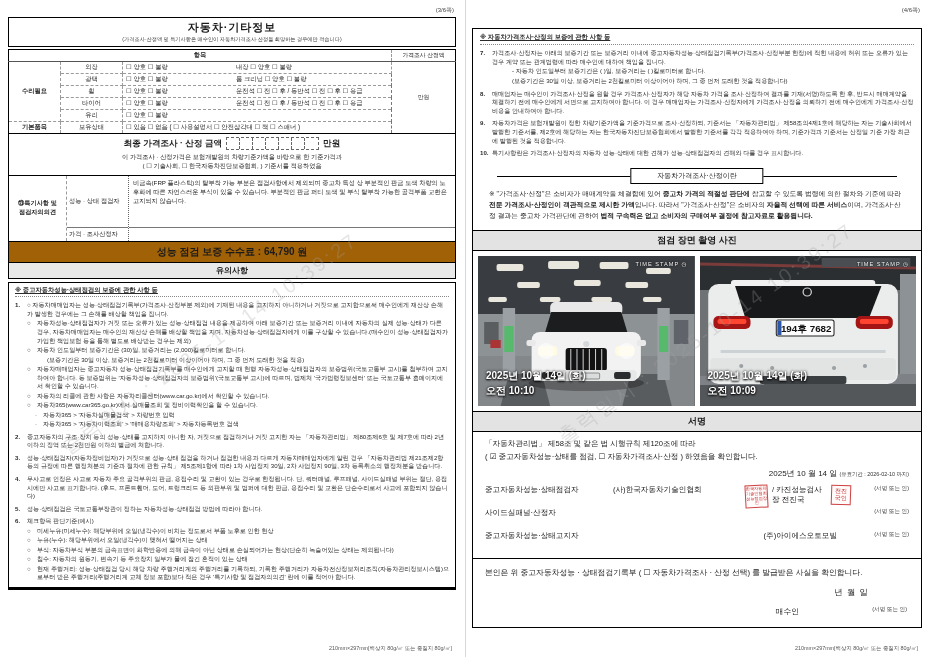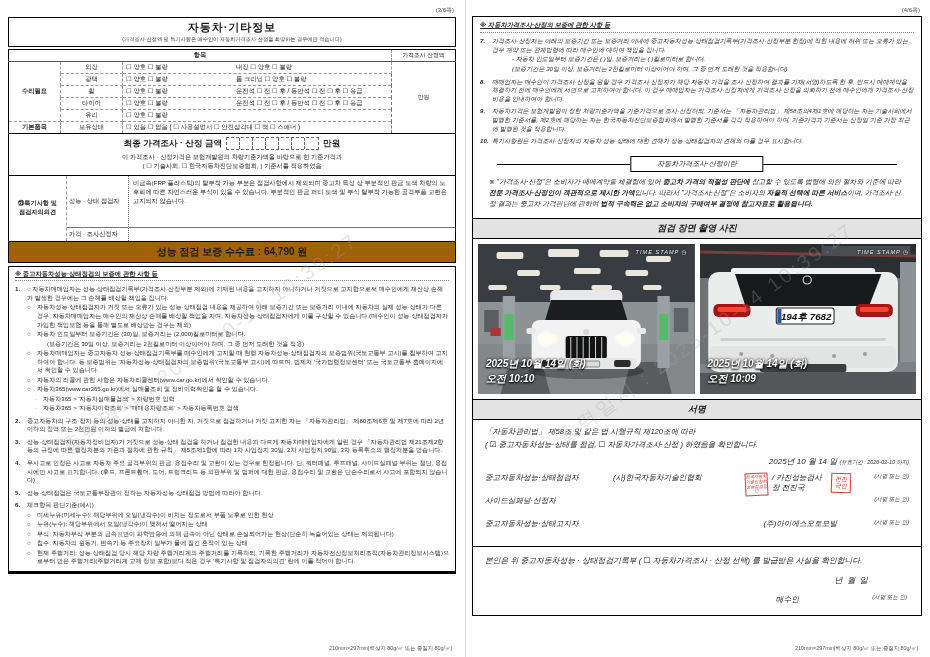--- a/index.html
+++ b/index.html
@@ -47,21 +47,21 @@
   .nline{display:flex;margin-top:1px;}
   .nline .ld{flex:none;width:12px;font-weight:bold;}
   .nline.num{margin-top:4px;}
   .nline.bul .ld{width:10px;margin-left:12px;font-weight:normal;}
   .nline.dot .ld{width:8px;margin-left:20px;font-weight:normal;}
   .nline.pln .ld{width:10px;margin-left:22px;}
   .nline .tx{flex:1;}
   .footer{position:absolute;bottom:5px;right:12px;font-size:5.4px;color:#555;}
 
   
-  .Rwrap{position:absolute;left:6px;right:8px;top:16px;border:1.5px solid #000;font-style:italic;}
+  .Rwrap{position:absolute;left:6px;right:8px;top:28px;border:1.5px solid #000;}
   .rnotice{padding:4px 7px 6px;font-size:6.1px;line-height:1.42;color:#2a2a2a;}
   .legendrow{position:relative;height:16px;margin:4px 24px 0;}
   .legendrow .line{position:absolute;left:0;right:0;top:8px;border-top:1px solid #000;}
   .legendbox{position:absolute;left:50%;transform:translateX(-50%);top:0;background:#fff;border:1px solid #000;font-size:7px;padding:2px 26px;white-space:nowrap;}
   .infop{padding:4px 16px 8px;font-size:6.8px;line-height:1.65;color:#222;}
   .infop .b{font-weight:bold;}
   .secbar{background:#e3e3e3;border-top:1.3px solid #000;border-bottom:1.3px solid #000;text-align:center;font-weight:bold;font-size:9px;padding:3px 0;}
   .photos{display:flex;gap:5px;padding:5px;background:#fff;}
   .ph{position:relative;width:50%;height:150px;overflow:hidden;background:#555;}
   .ph svg{display:block;width:100%;height:100%;}
@@ -194,20 +194,21 @@
         <div class="a">성능 · 상태 점검자</div>
         <div class="b">가격 · 조사산정자</div>
       </div>
       <div class="c3">
         <div class="a">비금속(FRP 플라스틱)의 탈부착 가능 부분은 점검사항에서 제외되며 중고차 특성 상 부분적인 판금 도색 차량의 노후화에 따른 자연스러운 부식이 있을 수 있습니다. 부분적인 판금 퍼티 도색 및 부식 탈부착 가능한 골격부품 교환은 고지되지 않습니다.</div>
         <div class="b"></div>
       </div>
     </div>
 
     <div class="feebar">성능 점검 보증 수수료 : 64,790 원</div>
+    <div class="cautbar">유의사항</div>
 
     <div class="notice">
       <div class="ntitle">※ 중고자동차성능·상태점검의 보증에 관한 사항 등</div>
       <div class="nline num">
           <span class="ld">1.</span>
           <span class="tx">○ 자동차매매업자는 성능·상태점검기록부(가격조사·산정부분 제외)에 기재된 내용을 고지하지 아니하거나 거짓으로 고지함으로써 매수인에게 재산상 손해가 발생한 경우에는 그 손해를 배상할 책임을 집니다.</span>
         </div>
       <div class="nline bul">
           <span class="ld">○</span>
           <span class="tx">자동차성능·상태점검자가 거짓 또는 오류가 있는 성능·상태점검 내용을 제공하여 아래 보증기간 또는 보증거리 이내에 자동차의 실제 성능·상태가 다른 경우, 자동차매매업자는 매수인의 재산상 손해를 배상할 책임을 지며, 자동차성능·상태점검자에게 이를 구상할 수 있습니다.(매수인이 성능·상태점검자가 가입한 책임보험 등을 통해 별도로 배상받는 경우는 제외)</span>

